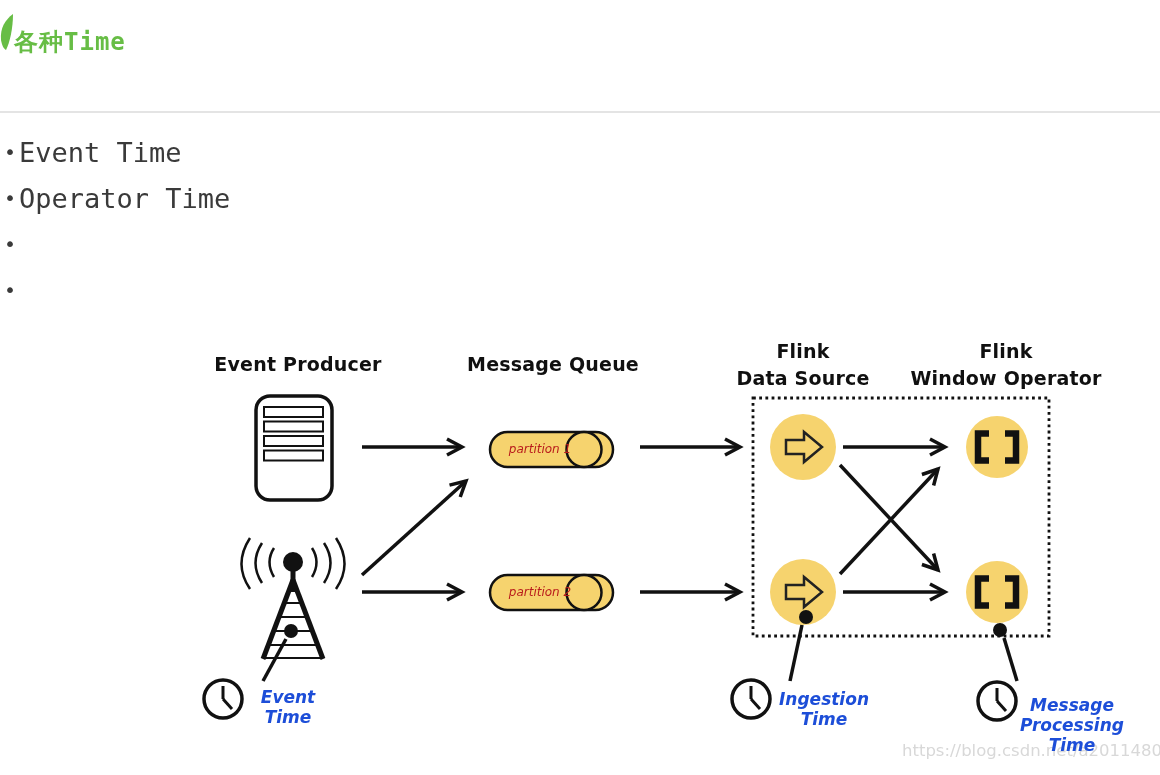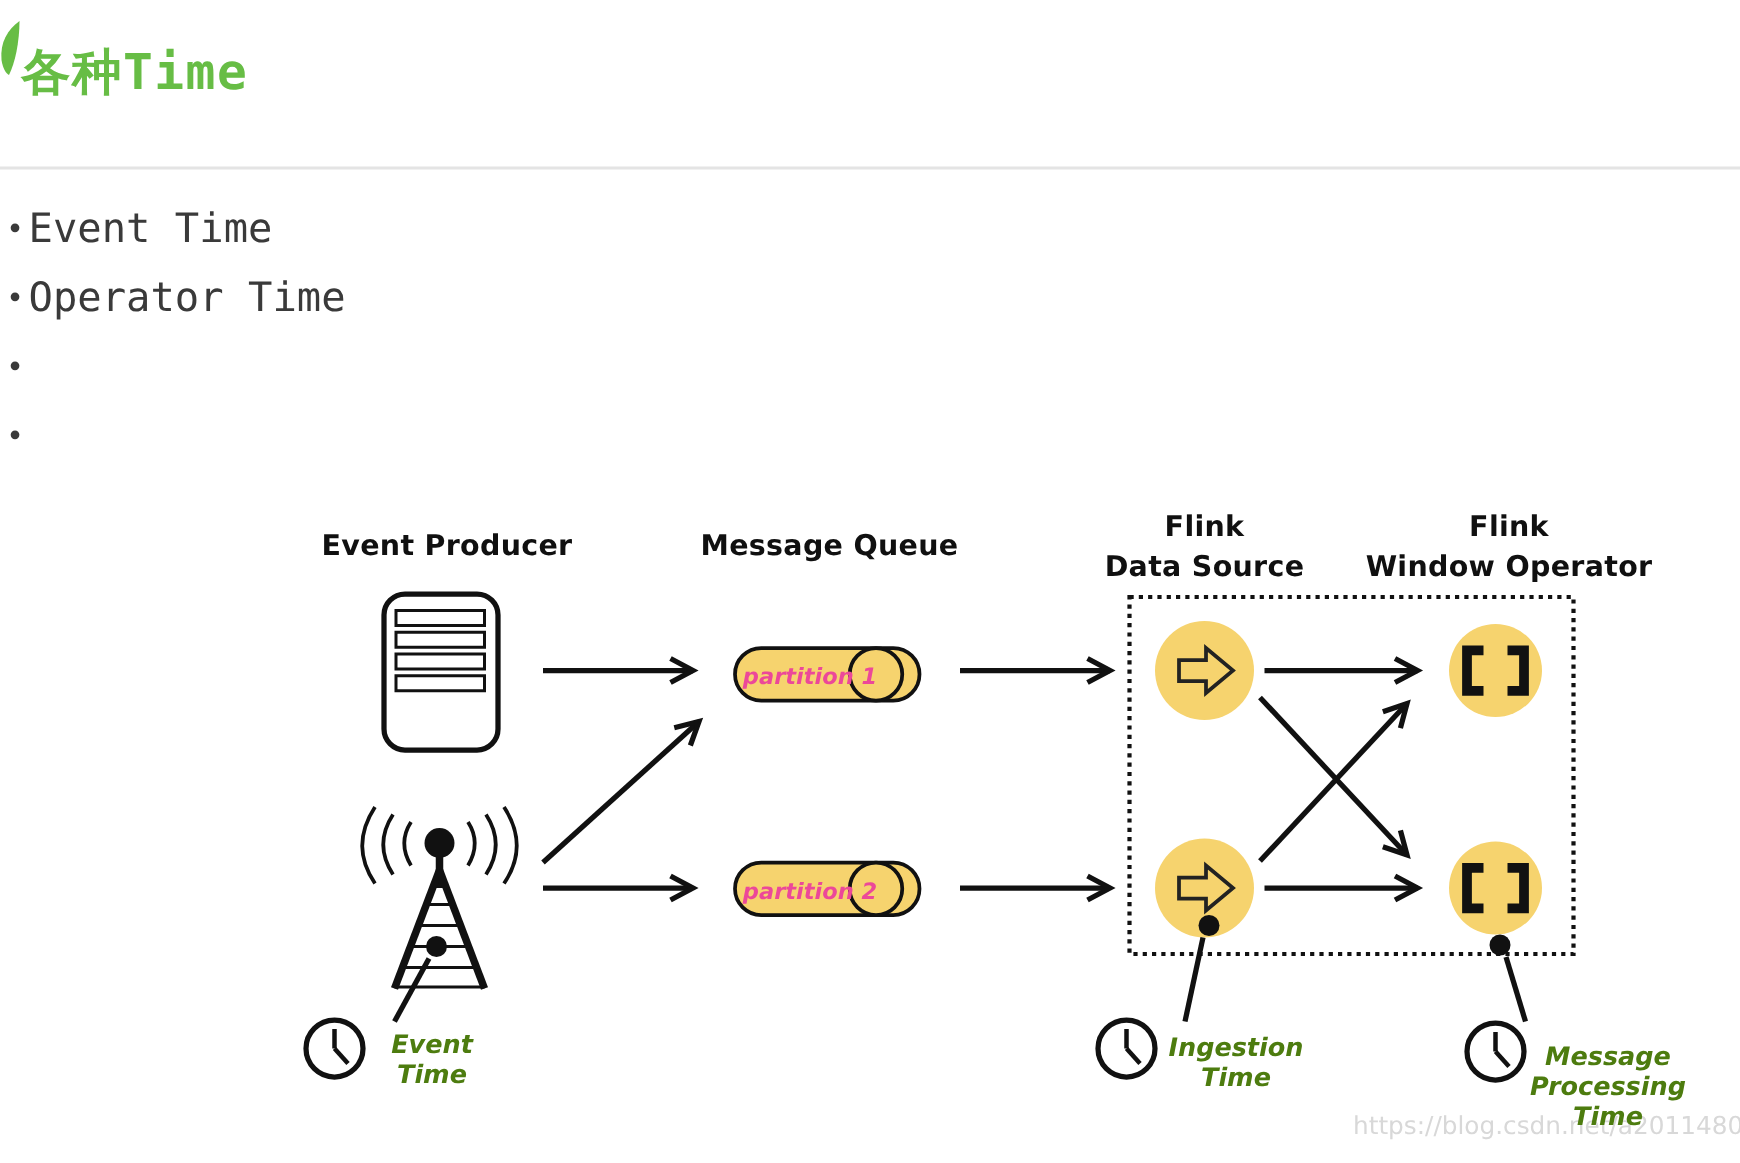--- a/index.html
+++ b/index.html
@@ -6,21 +6,21 @@
   body{
     width:1160px;height:775px;background:#ffffff;position:relative;overflow:hidden;
     font-family:"DejaVu Sans", sans-serif;
   }
   .slide{position:absolute;inset:0;}
 
   
   .page-title{
     position:absolute;left:14px;top:26px;
     font-family:"DejaVu Sans Mono", monospace;
-    font-size:33px;font-weight:bold;color:#67bd45;letter-spacing:1px;white-space:nowrap;
+    font-size:24px;font-weight:bold;color:#67bd45;letter-spacing:1px;white-space:nowrap;
   }
   .leaf{position:absolute;left:0;top:12px;}
   .divider{position:absolute;left:0;top:111px;width:1160px;border-top:2px solid #e4e4e4;}
 
   
   .bullets{
     position:absolute;left:4px;top:129px;
     font-family:"DejaVu Sans Mono", monospace;
     font-size:27px;color:#3a3a3a;
   }
@@ -32,28 +32,28 @@
     position:absolute;font-weight:bold;font-size:19px;color:#101010;
     text-align:center;line-height:27px;letter-spacing:0.2px;
   }
   .colhead.ep{left:203px;top:351px;width:190px;}
   .colhead.mq{left:458px;top:351px;width:190px;}
   .colhead.fs{left:708px;top:338px;width:190px;}
   .colhead.fw{left:903px;top:338px;width:206px;}
 
   .partition-label{
     position:absolute;width:92px;text-align:center;
-    font-style:italic;font-weight:bold;font-size:15px;color:#ec4899;
+    font-style:italic;font-weight:normal;font-size:12px;color:#b91c1c;
   }
   .partition-label.p1{left:494px;top:442px;}
   .partition-label.p2{left:494px;top:585px;}
 
   .clock-label{
     position:absolute;text-align:center;
-    font-style:italic;font-weight:bold;font-size:17px;line-height:20px;color:#4d7c0f;
+    font-style:italic;font-weight:bold;font-size:17px;line-height:20px;color:#1d4ed8;
   }
   .clock-label.ev{left:246px;top:687px;width:84px;}
   .clock-label.ing{left:772px;top:689px;width:104px;}
   .clock-label.win{left:1008px;top:695px;width:128px;}
 
   .watermark{
     position:absolute;left:902px;top:741px;width:258px;
     font-size:16.5px;color:#d8d8d8;white-space:nowrap;
   }
 

